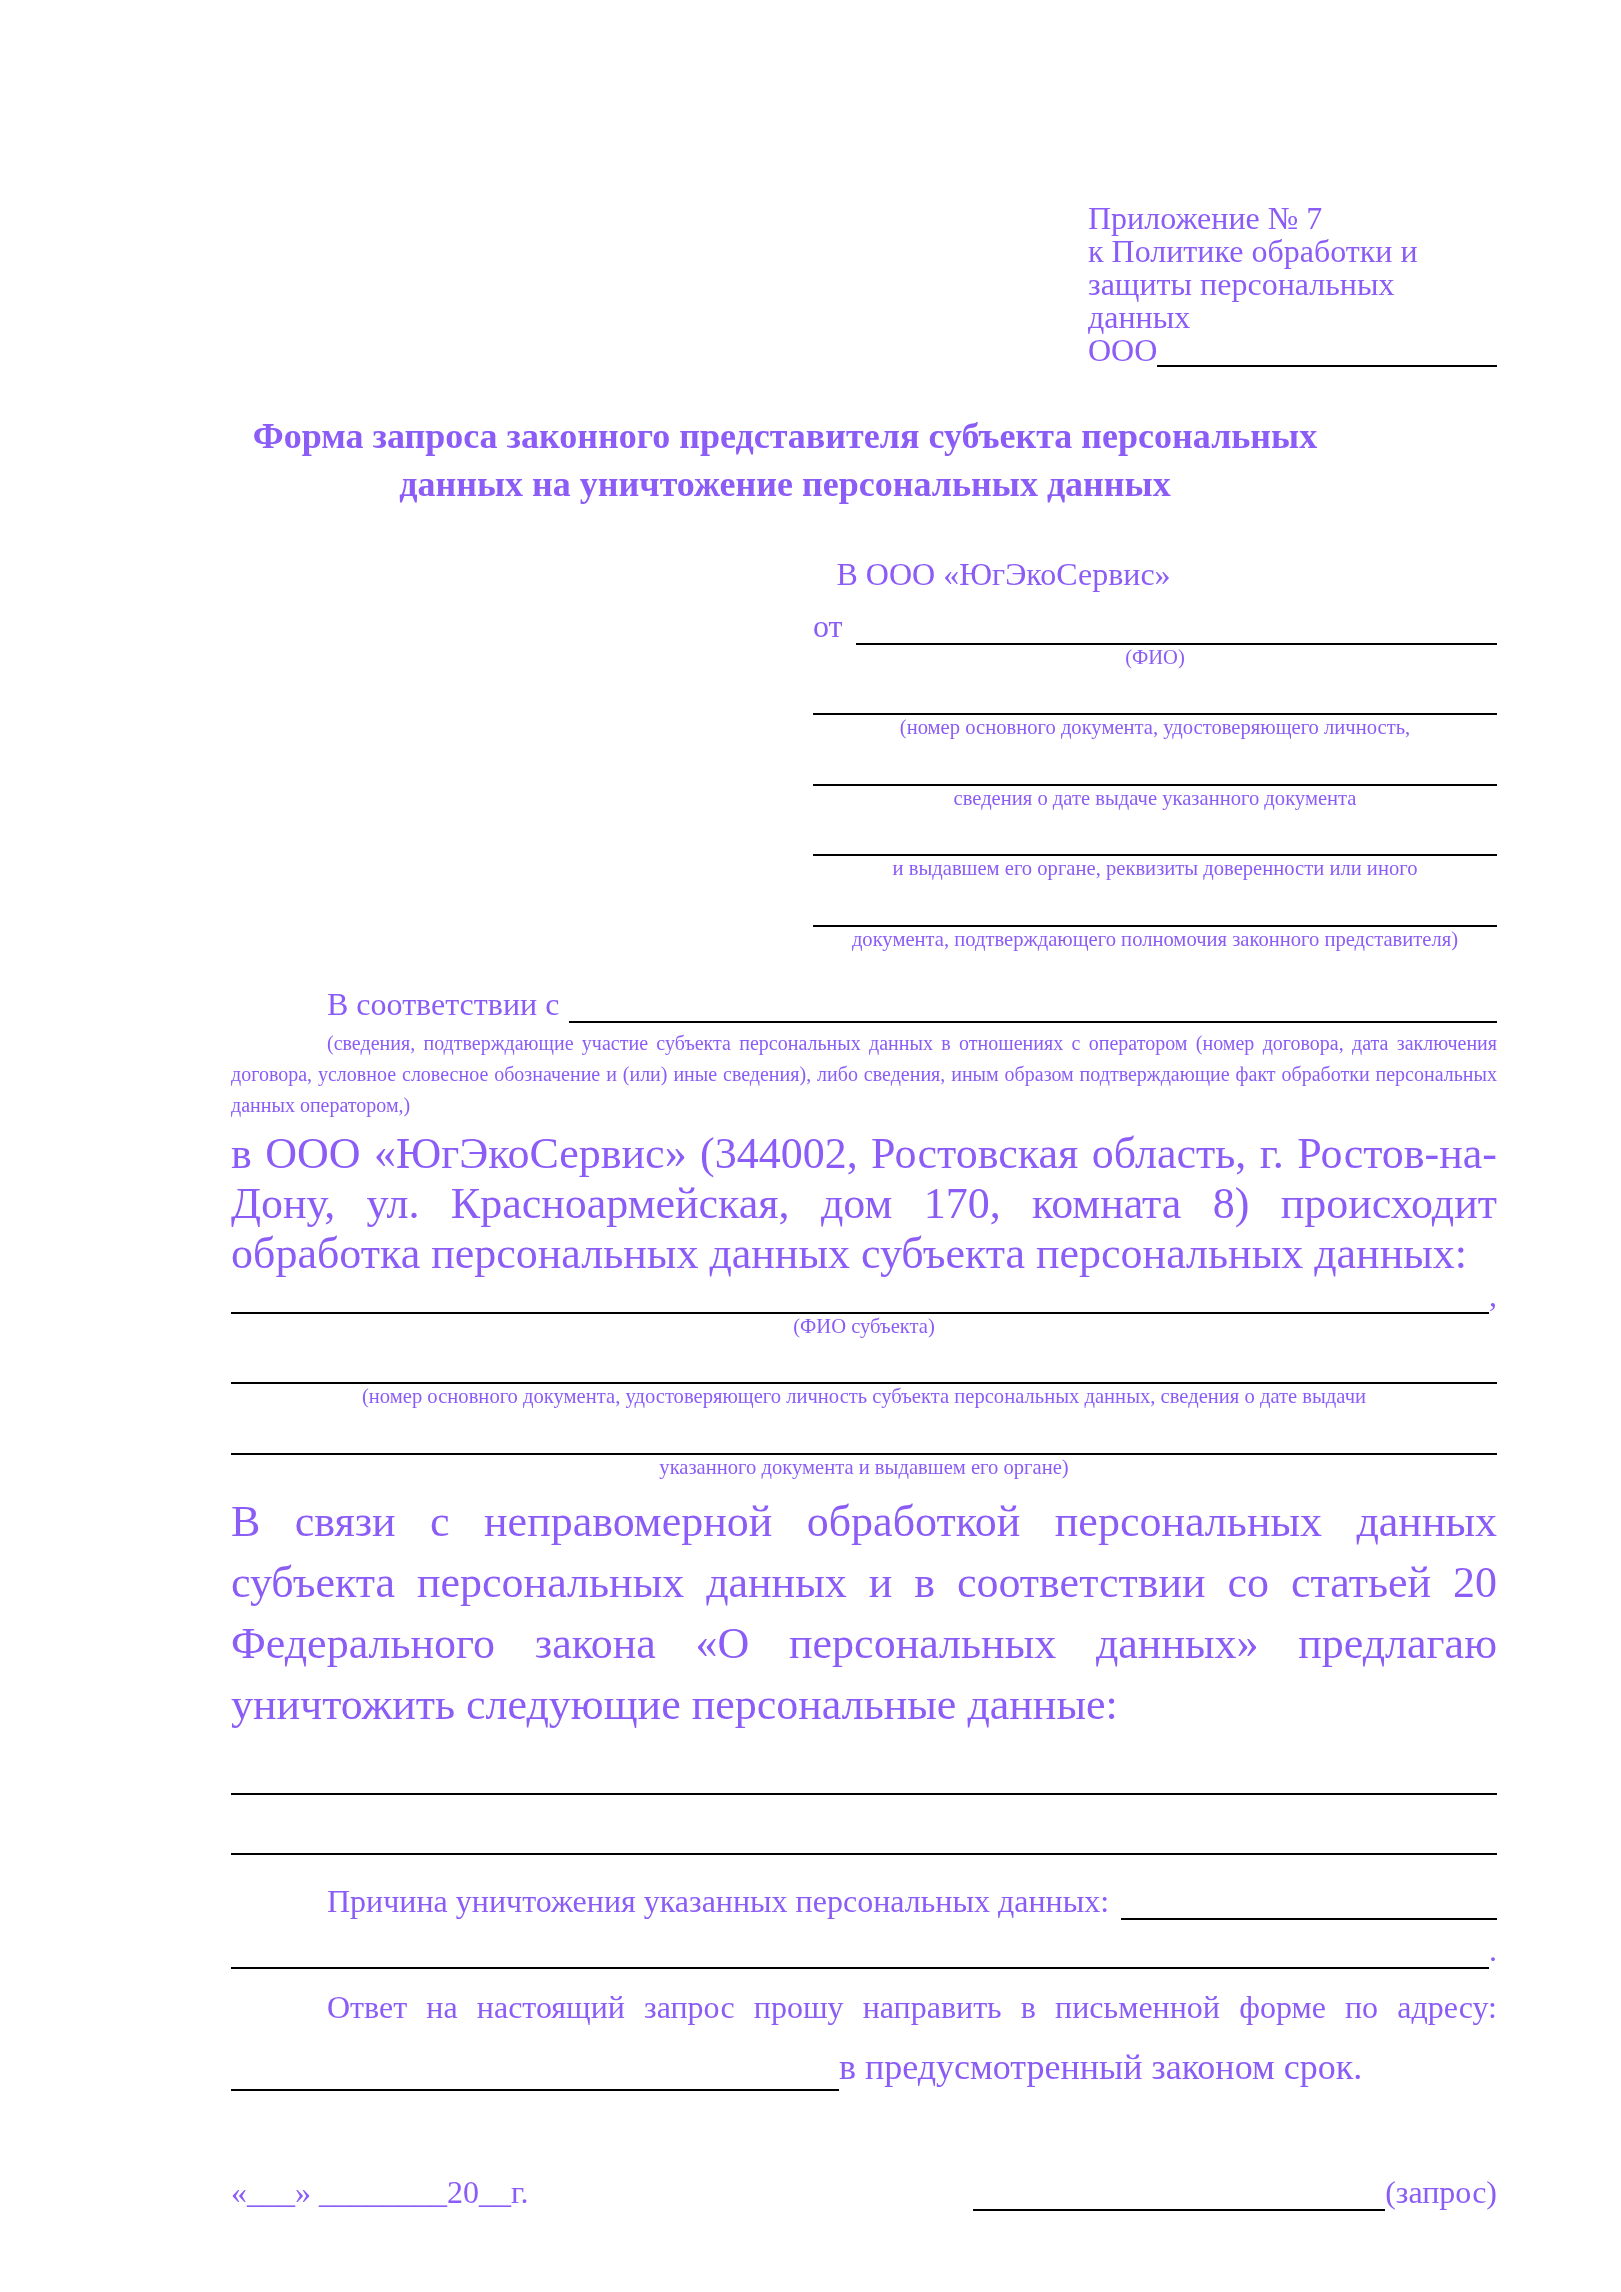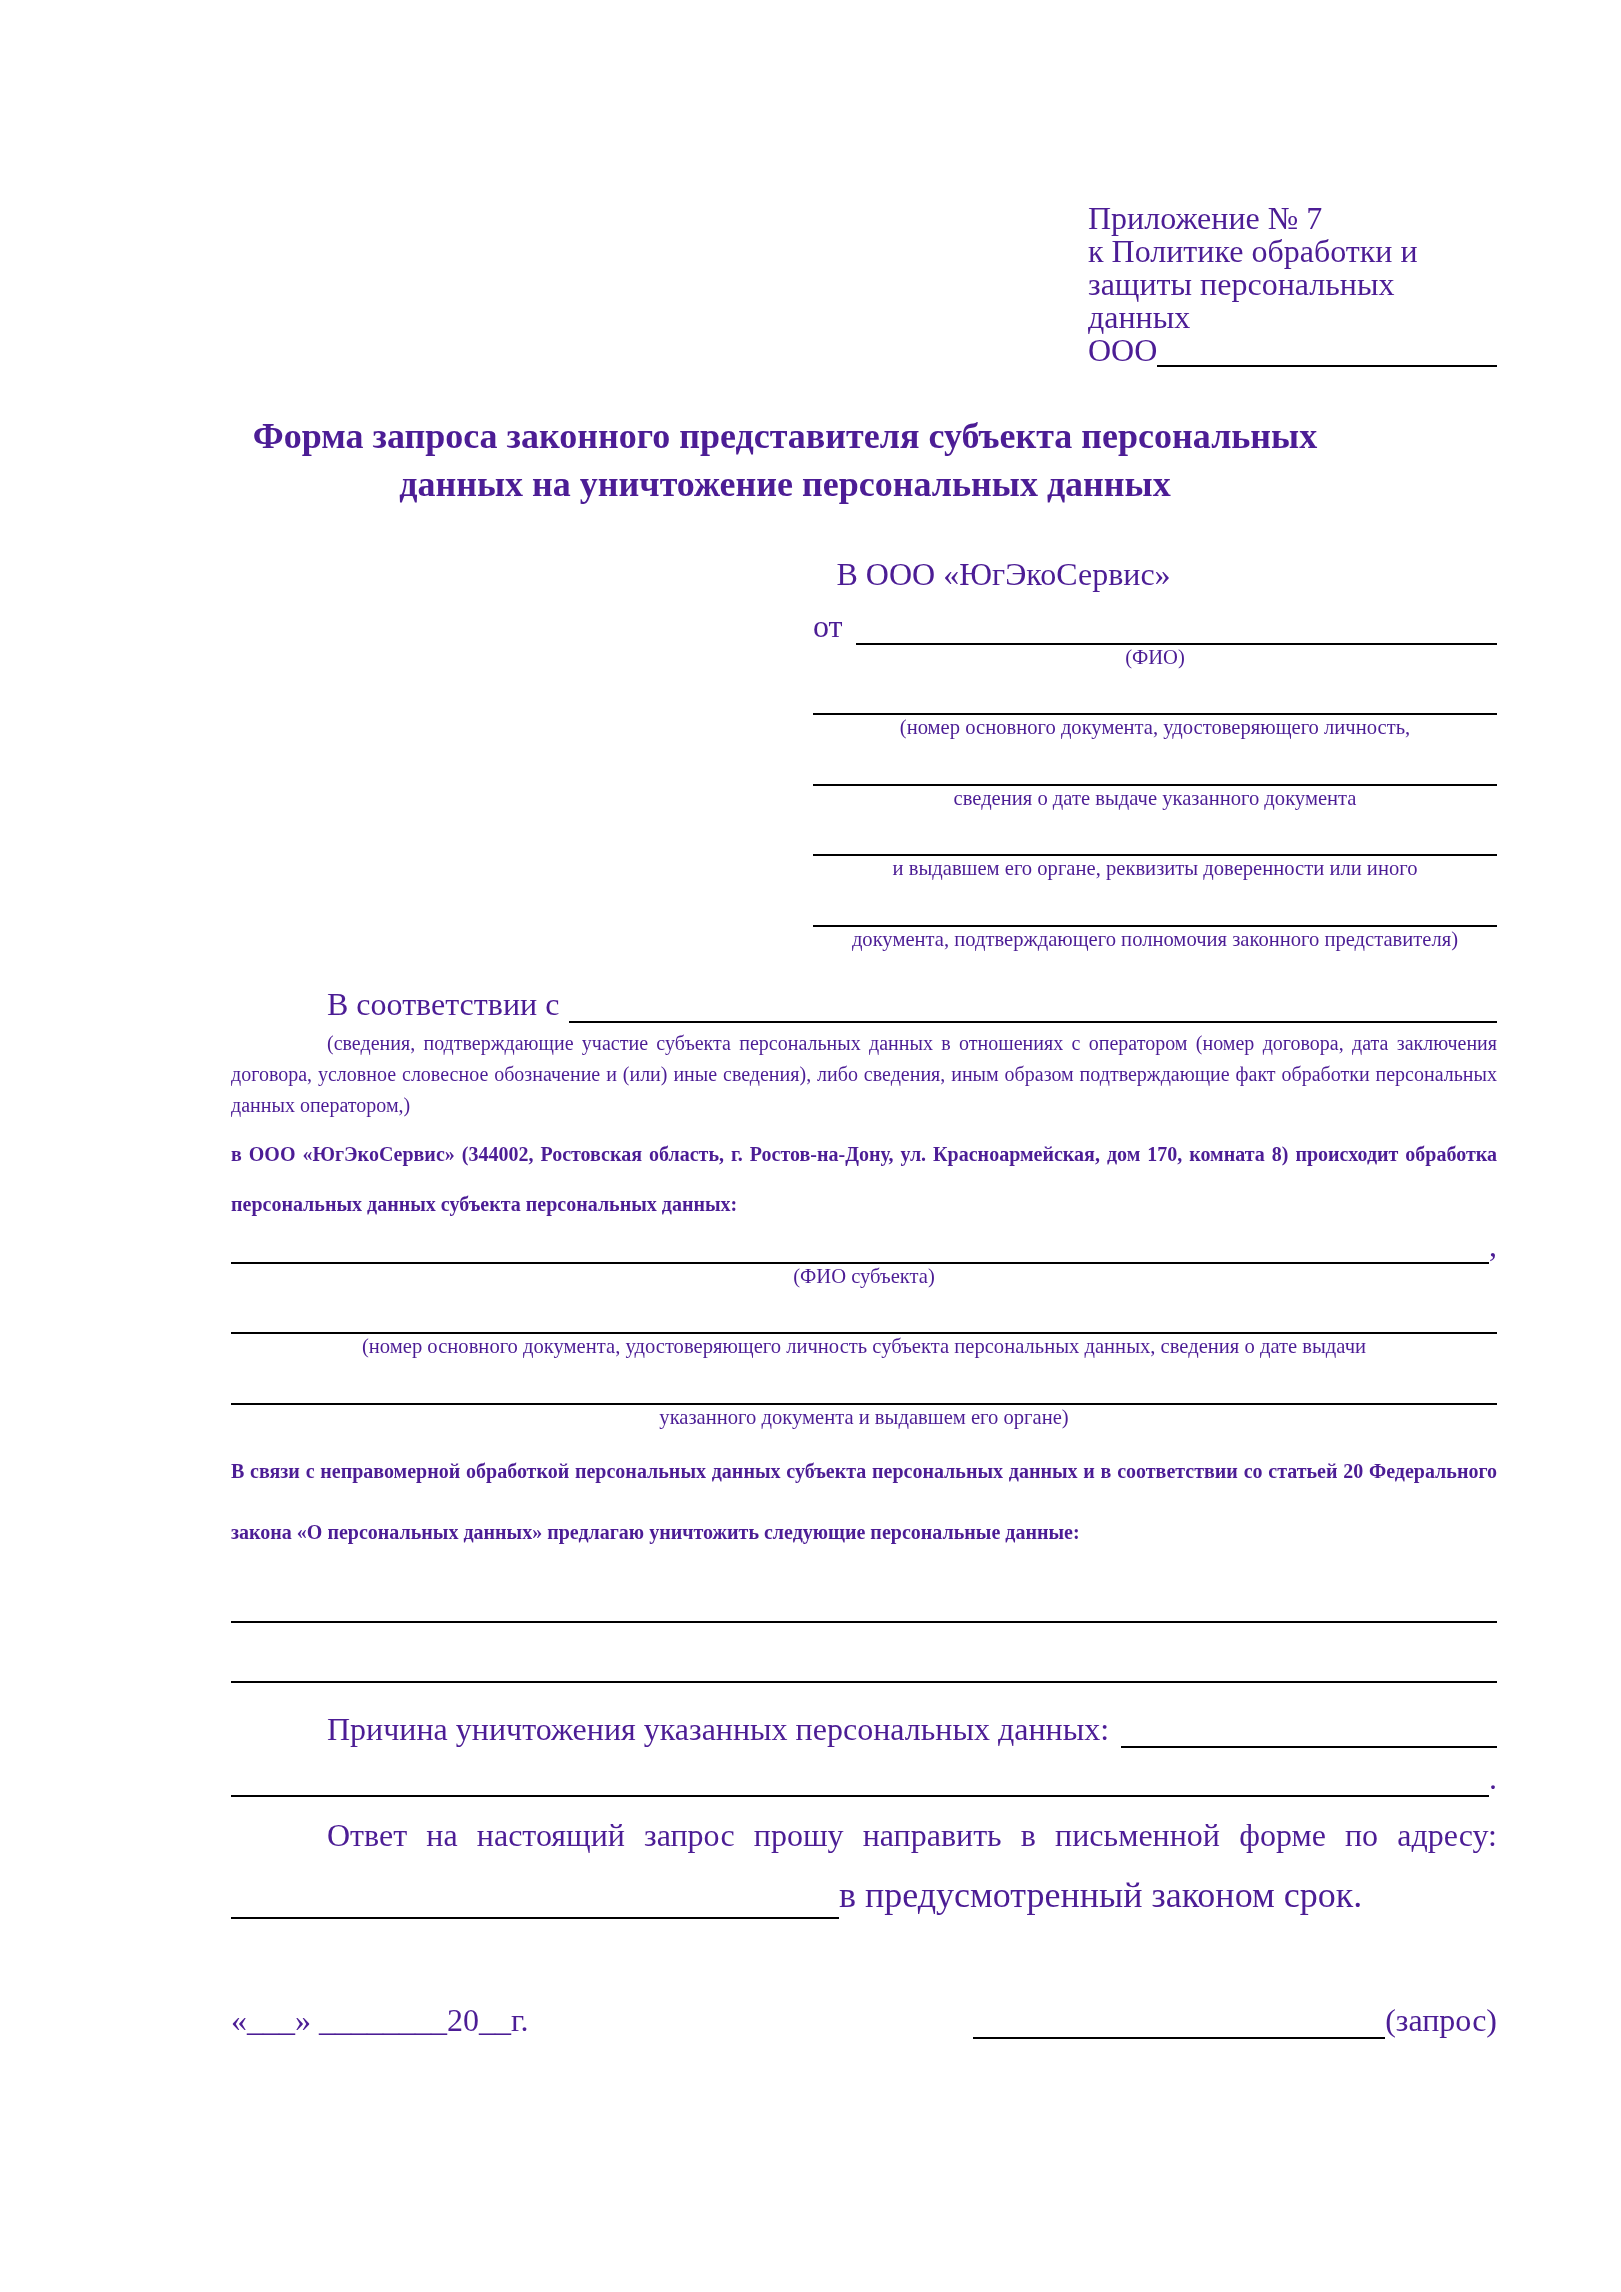--- a/index.html
+++ b/index.html
@@ -1,21 +1,21 @@
 <!DOCTYPE html>
 <html><head>
 <meta charset="utf-8">
 <style>
   html,body { margin:0; padding:0; background:#e8e8e8; }
   .page {
     position:relative;
     width:1621px; height:2293px;
     background:#ffffff;
     font-family:"Liberation Serif", "DejaVu Serif", serif;
-    color:#4c1d95;
+    color:#8b5cf6;
     overflow:hidden;
   }
   .content {
     position:absolute; left:231px; top:0; width:1266px;
   }
   .fill { flex:1 1 auto; border-bottom:2.9px solid #000; }
   .fillw { display:inline-block; border-bottom:2.9px solid #000; }
 
   
   .annex { margin-top:202px; margin-left:857px; font-size:32px; line-height:33px; }
@@ -31,21 +31,21 @@
   .from-row { display:flex; align-items:flex-end; height:43px; margin-top:7.8px; }
   .from-row .pfx { padding-right:13.7px; }
   .cap { font-size:20.6px; line-height:24.5px; text-align:center; }
   .blank { border-bottom:2.9px solid #000; height:44px; }
 
   
   .accord-row { display:flex; align-items:flex-end; height:43px; margin-top:29px; font-size:32px;justify-content:center; }
   .accord-row .pfx { margin-left:96px; padding-right:9.8px; white-space:nowrap; }
   .note { margin-top:4.9px; font-size:20px; line-height:31px; text-align:justify; text-indent:96px; }
 
-  .para { font-size:20px; text-align:justify;font-weight:bold; }
+  .para { font-size:44px; text-align:justify; }
   .op-para { margin-top:7.8px; line-height:50px; }
 
   .u-row { display:flex; align-items:flex-end; height:35px; font-size:32px; }
   .u-row.mt { margin-top:13.7px; }
 
   .req-para { margin-top:11.8px; line-height:61px; }
 
   .hr { border-bottom:2.9px solid #000; margin-top:58px; }
 
   .reason-row { display:flex; align-items:flex-end; height:43px; margin-top:21.6px; font-size:32px;font-family:Liberation Serif, serif; }

